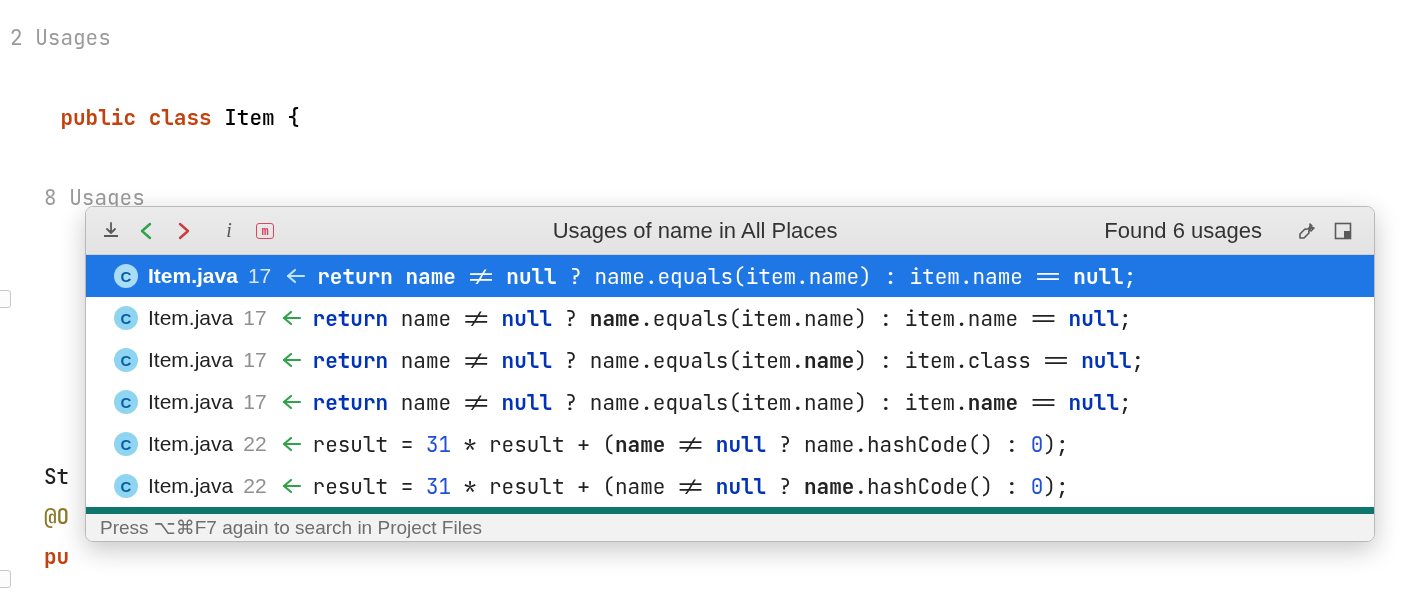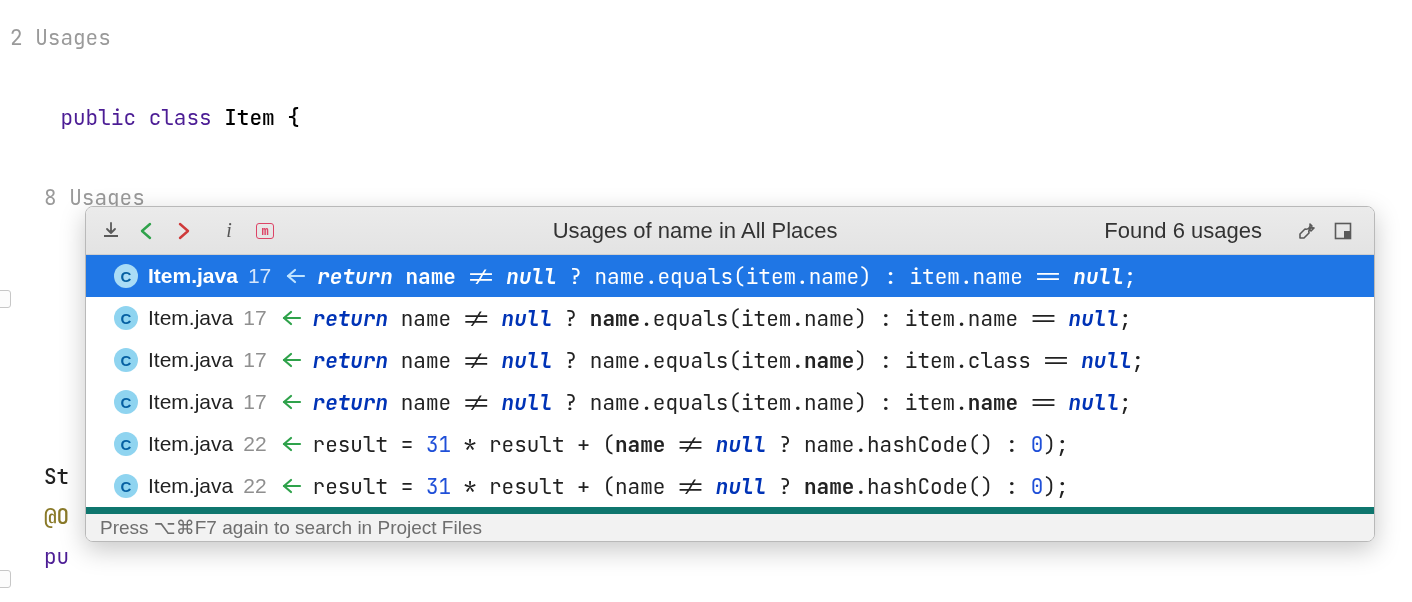--- a/index.html
+++ b/index.html
@@ -16,21 +16,21 @@
 
     
     .code-area {
       padding:18px 0 0 10px;
       line-height:1.9;
       font-weight:500;
     }
     .code-line { white-space:pre; }
     .indent1 { padding-left:34px; }
     .hint { color:#9a9a9a; font-weight:400; }
-    .kw   { color:#4c1d95; font-weight:400; }
+    .kw   { color:#c2410c; font-weight:700; }
     .kw2  { color:#0031b3; font-weight:700; }
     .ident{ color:#4a2e7f; font-weight:600; }
     .typ  { color:#000; }
     .punct{ color:#000; }
     .link { color:#9a9a9a; font-weight:400; }
 
     
     .gutter-mark {
       position:absolute;
       left:-3px;
@@ -95,21 +95,21 @@
       margin-right:10px;
       flex:none;
     }
     .usage-row.selected .c-icon { background:#a9dcf6; color:#0660a2; }
     .usage-row .file { font-weight:400; }
     .usage-row.selected .file { font-weight:600; }
     .usage-row .ln { color:#8f8f8f; margin:0 14px 0 10px; font-variant-numeric:tabular-nums;text-align:right;}
     .usage-row.selected .ln { color:#d5e6fb; }
     .usage-row .arrow { margin-right:10px; flex:none; }
     .usage-row .snippet { font-family:"JetBrains Mono", Menlo, Consolas, monospace; white-space:pre; }
-    .snip-kw   { color:#0033b6; font-weight:700;font-style:italic; }
+    .snip-kw   { color:#0033b6; font-weight:700; }
     .snip-num  { color:#1f4fd8; }
     .snip-bold { font-weight:700; }
     .usage-row.selected .snip-kw,
     .usage-row.selected .snip-kw2,
     .usage-row.selected .snip-num { color:#fff; font-weight:700; }
     .usage-row.selected .snip-bold { font-weight:700; }
 
     .popup-footer {
       background:#f2f2f2;
       border-top:7px solid #0f766e;

